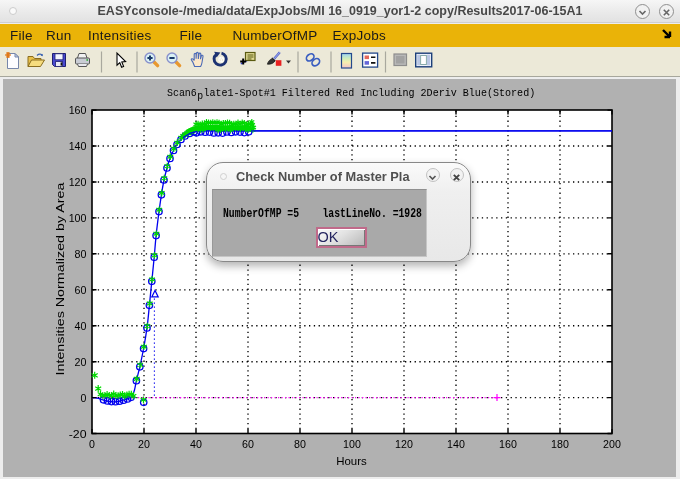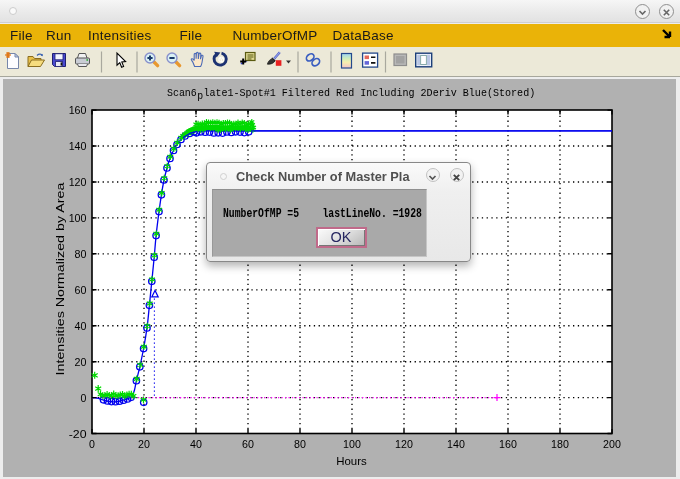--- a/index.html
+++ b/index.html
@@ -2,44 +2,45 @@
 <html><head><meta charset="utf-8"><style>
 *{margin:0;padding:0;box-sizing:border-box}
 body{width:680px;height:479px;position:relative;overflow:hidden;background:#ededed;font-family:"Liberation Sans",sans-serif}
 .titlebar{position:absolute;left:0;top:0;width:680px;height:23px;background:linear-gradient(#f6f6f6,#e9e9e9 60%,#e2e2e2);border-bottom:1px solid #cfcfcf}
 .titletext{position:absolute;left:0;top:4px;width:680px;text-align:center;font-size:12.5px;font-weight:bold;color:#484848;letter-spacing:0}
 .tcirc{position:absolute;left:9px;top:7px;width:8px;height:8px;border-radius:50%;background:#fafafa;border:1px solid #cccccc}
 .wbtn{position:absolute;top:3.5px;width:15px;height:15px;border-radius:50%;border:1.2px solid #8f8f8f;background:#f1f1f1}
 .menubar{position:absolute;left:0;top:24px;width:680px;height:23px;background:#eab308}
 .menubar span{position:absolute;top:4px;font-size:13.5px;letter-spacing:0.25px;color:#1a1a1a}
 .toolbar{position:absolute;left:0;top:47px;width:680px;height:30px;background:#ece9d8;border-bottom:1px solid #a7a79c}
-.dlg{position:absolute;left:206px;top:162px;width:265px;height:100px;background:linear-gradient(#fafafa,#efefef 30%,#e8e8e8);border:1px solid #888;border-radius:4px;box-shadow:0 4px 9px rgba(0,0,0,0.3)}
+.dlg{position:absolute;left:206px;top:162px;width:265px;height:100px;background:linear-gradient(#fafafa,#efefef 30%,#e8e8e8);border:1px solid #888;border-radius:17px;box-shadow:0 4px 9px rgba(0,0,0,0.3)}
 .dlgcirc{position:absolute;left:13px;top:10px;width:7px;height:7px;border-radius:50%;background:#f6f6f6;border:1px solid #d0d0d0}
 .dlgtitle{position:absolute;left:29px;top:6px;width:192px;overflow:hidden;white-space:nowrap;font-size:12.8px;font-weight:bold;color:#4f4f4f}
 .dbtn{position:absolute;top:5px;width:14px;height:14px;border-radius:50%;border:1.8px solid #c2c2c2;background:#f2f2f2}
 .dlgpanel{position:absolute;left:5px;top:26px;width:215px;height:68px;background:#a9a9a9;border-top:1px solid #8f8f8f;border-left:1px solid #989898;border-right:1px solid #c6c6c6;border-bottom:1px solid #c6c6c6}
 .dlgtext{position:absolute;left:9.5px;top:15.5px;font-family:"Liberation Mono",monospace;font-weight:bold;font-size:13.5px;color:#000;white-space:pre;transform:scaleX(0.722);transform-origin:0 0}
-.okbtn{position:absolute;left:102.5px;top:37px;width:51px;height:21px;border:2px solid #c06a8a;background:linear-gradient(145deg,#fbfbfb,#e3e3e3 45%,#b6b6b6);box-shadow:inset 1px 1px 0 #fff,inset -1px -1px 0 #777;font-size:14.5px;color:#262660;text-align:center;line-height:17px}
+.okbtn{position:absolute;left:102.5px;top:37px;width:51px;height:21px;border:2px solid #c06a8a;background:linear-gradient(145deg,#fbfbfb,#e3e3e3 45%,#b6b6b6);box-shadow:inset 1px 1px 0 #fff,inset -1px -1px 0 #777;font-size:14.5px;color:#262660;text-align:left;line-height:17px}
 </style></head><body>
 <div class="titlebar">
 <div class="tcirc"></div>
+<div class="titletext">EASYconsole-/media/data/ExpJobs/MI 16_0919_yor1-2 copy/Results2017-06-15A1</div>
 <div class="wbtn" style="left:635px"><svg width="13" height="13">
         <path d="M3.5 5L6.5 8L9.5 5" stroke="#666" stroke-width="1.6" fill="none"></path>
       </svg></div>
 <div class="wbtn" style="left:659px"><svg width="13" height="13">
         <path d="M3.8 3.8L9.2 9.2M3.8 9.2L9.2 3.8" stroke="#666" stroke-width="1.6" fill="none"></path>
       </svg></div>
 </div>
 <div class="menubar">
 <span style="left:10px">File</span>
     <span style="left:46px">Run</span>
     <span style="left:88px">Intensities</span>
 <span style="left:179.5px">File</span>
     <span style="left:232.5px">NumberOfMP</span>
-    <span style="left:332.5px">DataBase</span>
+    <span style="left:332.5px">ExpJobs</span>
 <svg style="position:absolute;left:661px;top:4px" width="14" height="14">
       <path d="M2 2L9 9M9 9V3.5M9 9H3.5" stroke="#000" stroke-width="2.4" fill="none"></path>
     </svg>
 </div>
 <div class="toolbar">
     <svg style="position:absolute;left:0;top:0" width="680" height="30" xmlns="http://www.w3.org/2000/svg">
       <path d="M101.5 4.5V25.5" stroke="#a9a89e" stroke-width="1.2"></path>
       <path d="M137 4.5V25.5" stroke="#a9a89e" stroke-width="1.2"></path>
       <path d="M298 4.5V25.5" stroke="#a9a89e" stroke-width="1.2"></path>
       <path d="M331 4.5V25.5" stroke="#a9a89e" stroke-width="1.2"></path>

